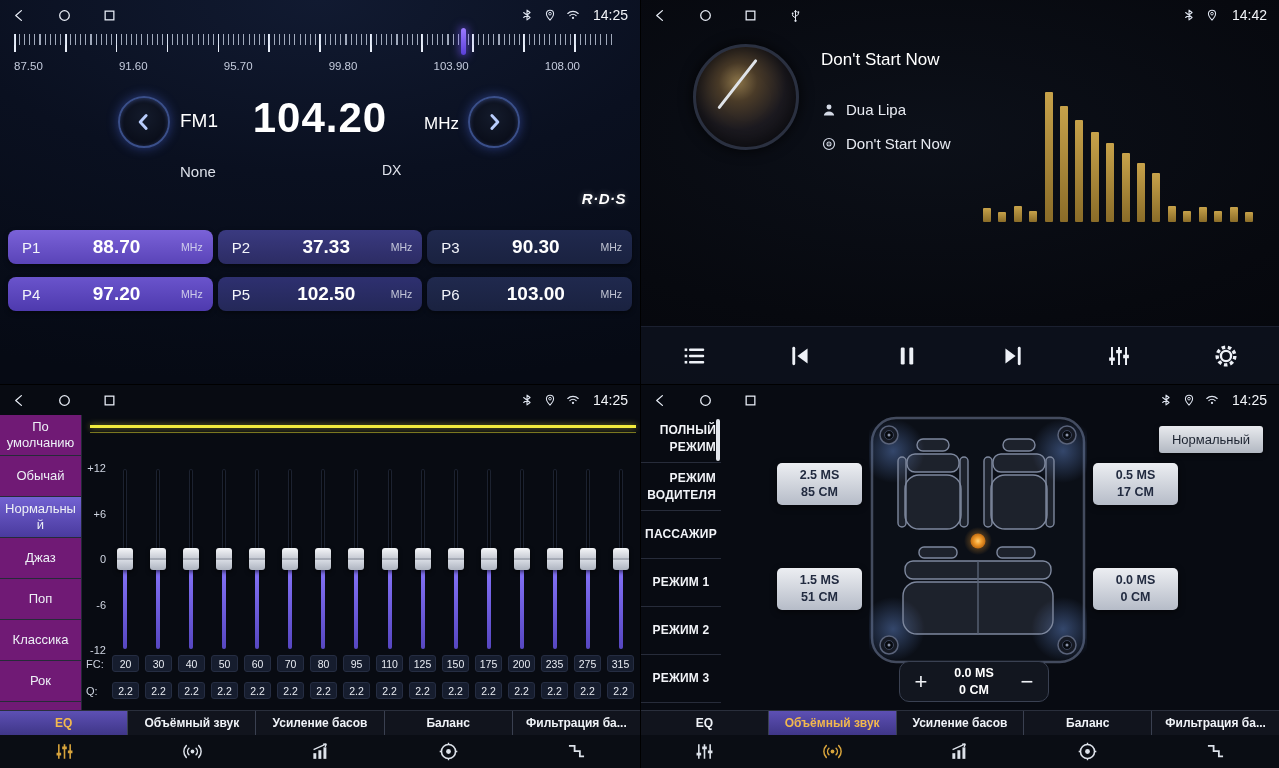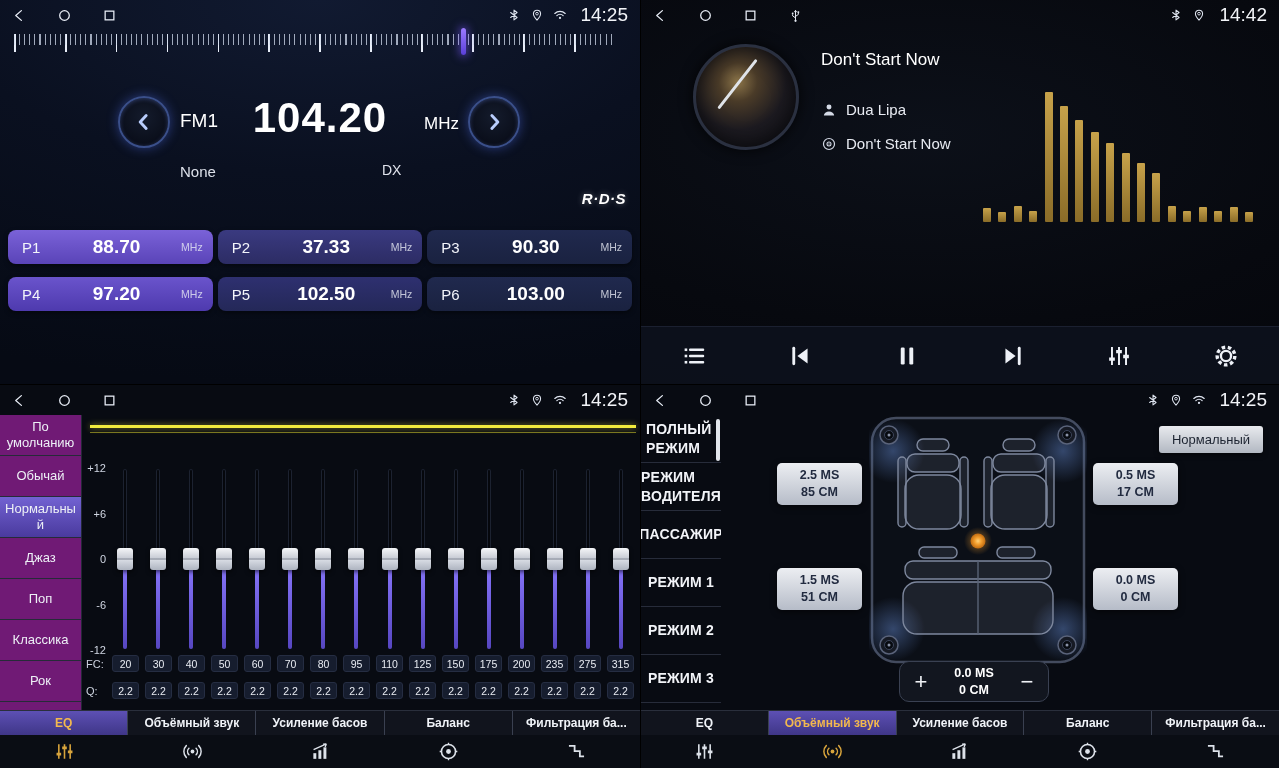--- a/index.html
+++ b/index.html
@@ -17,21 +17,21 @@
 
   button{appearance:none;background:transparent;border:0;padding:0;font:inherit;color:inherit;cursor:pointer;}
   svg{display:block;}
 
   
   .statusbar{position:absolute;top:0;left:0;right:0;height:30px;display:flex;align-items:center;justify-content:space-between;padding:0 12px;z-index:5;}
   .sb-left{display:flex;align-items:center;gap:30px;}
   .sb-right{display:flex;align-items:center;gap:9px;}
   .sb-icon{width:15px;height:15px;color:#e8edf6;}
   .sb-icon.sm{width:14px;height:14px;color:#dfe5f0;}
-  .sb-time{font-size:19px;color:#f2f4f8;margin-left:4px;}
+  .sb-time{font-size:14px;color:#f2f4f8;margin-left:4px;}
 
   
   .ruler{position:absolute;left:14px;top:34px;width:600px;height:22px;
     background-image:
       repeating-linear-gradient(90deg, rgba(210,220,238,.75) 0 1px, transparent 1px 5.1px),
       repeating-linear-gradient(90deg, #e8eef9 0 1.6px, transparent 1.6px 50.9px);
     background-size:100% 11px,100% 18px;background-repeat:no-repeat;}
   .tuner-needle{position:absolute;left:461px;top:28px;width:5px;height:27px;border-radius:2.5px;
     background:linear-gradient(180deg,#9b7bff,#5a3fd8);box-shadow:0 0 9px 2px rgba(120,90,255,.55);z-index:4;}
   .ruler-labels{position:absolute;left:14px;top:60px;width:566px;display:flex;justify-content:space-between;font-size:11.5px;color:#c4cbdc;}
@@ -111,22 +111,22 @@
   .tab-label{flex:1;display:flex;align-items:center;justify-content:center;font-size:12px;color:#f0f3f8;border-right:1px solid #3a4050;white-space:nowrap;overflow:hidden;font-weight:bold;}
   .tab-label:last-child{border-right:0;}
   .tab-label.active{background:linear-gradient(180deg,#5d50b4,#3f3688);color:#f2b84e;}
   .tab-icons{display:flex;height:33px;background:#0a0d14;align-items:center;}
   .tab-icon-cell{flex:1;display:flex;justify-content:center;color:#dde2ea;}
   .tab-icon-cell.active{color:#d8a43c;}
   .tab-icon{width:21px;height:21px;}
 
   
   .mode-list{position:absolute;left:0;top:30px;width:80px;bottom:58px;overflow:hidden;}
-  .mode-item{min-height:48px;display:flex;align-items:center;justify-content:center;text-align:left;
-    font-size:14px;font-weight:700;line-height:1.35;color:#f2f4f8;border-bottom:1px solid #272c3a;padding:4px 5px;letter-spacing:.2px;}
+  .mode-item{min-height:48px;display:flex;align-items:center;justify-content:center;text-align:right;
+    font-size:12px;font-weight:700;line-height:1.35;color:#f2f4f8;border-bottom:1px solid #272c3a;padding:4px 5px;letter-spacing:.2px;}
   .menu-scroll{position:absolute;left:75px;top:34px;width:4px;height:42px;background:#e2e6ec;border-radius:2px;z-index:4;}
   .profile-btn{position:absolute;left:518px;top:41px;width:104px;height:27px;border-radius:3px;
     background:linear-gradient(180deg,#e8eaee,#b2b8c2);color:#1c2330;font-size:13px;display:flex;align-items:center;justify-content:center;
     box-shadow:0 2px 5px rgba(0,0,0,.5);}
   .car-panel{position:absolute;left:228px;top:30px;}
   .delay-box{position:absolute;width:85px;height:42px;border-radius:5px;background:linear-gradient(180deg,#eceef2,#b6bcc8);
     box-shadow:0 2px 6px rgba(0,0,0,.55);color:#222b40;display:flex;flex-direction:column;align-items:center;justify-content:center;
     font-weight:700;font-size:12.5px;line-height:1.35;}
   .delay-box.fl{left:136px;top:78px;} .delay-box.fr{left:452px;top:78px;}
   .delay-box.rl{left:136px;top:183px;} .delay-box.rr{left:452px;top:183px;}
@@ -270,20 +270,28 @@
           </svg>
         <svg class="sb-icon sm">
             <use href="#i-wifi"></use>
           </svg>
         <span class="sb-time">14:25</span>
       </div>
     </div>
 
     <div class="ruler"></div>
     <div class="tuner-needle"></div>
+    <div class="ruler-labels">
+      <span>87.50</span>
+      <span>91.60</span>
+      <span>95.70</span>
+      <span>99.80</span>
+      <span>103.90</span>
+      <span>108.00</span>
+    </div>
 
     <button class="chev-btn chev-left">
       <svg class="chev-icon">
           <use href="#i-chev-left"></use>
         </svg>
     </button>
     <div class="band-name">FM1</div>
     <div class="signal-mode">None</div>
     <div class="freq-big">104.20</div>
     <div class="freq-unit">MHz</div>

